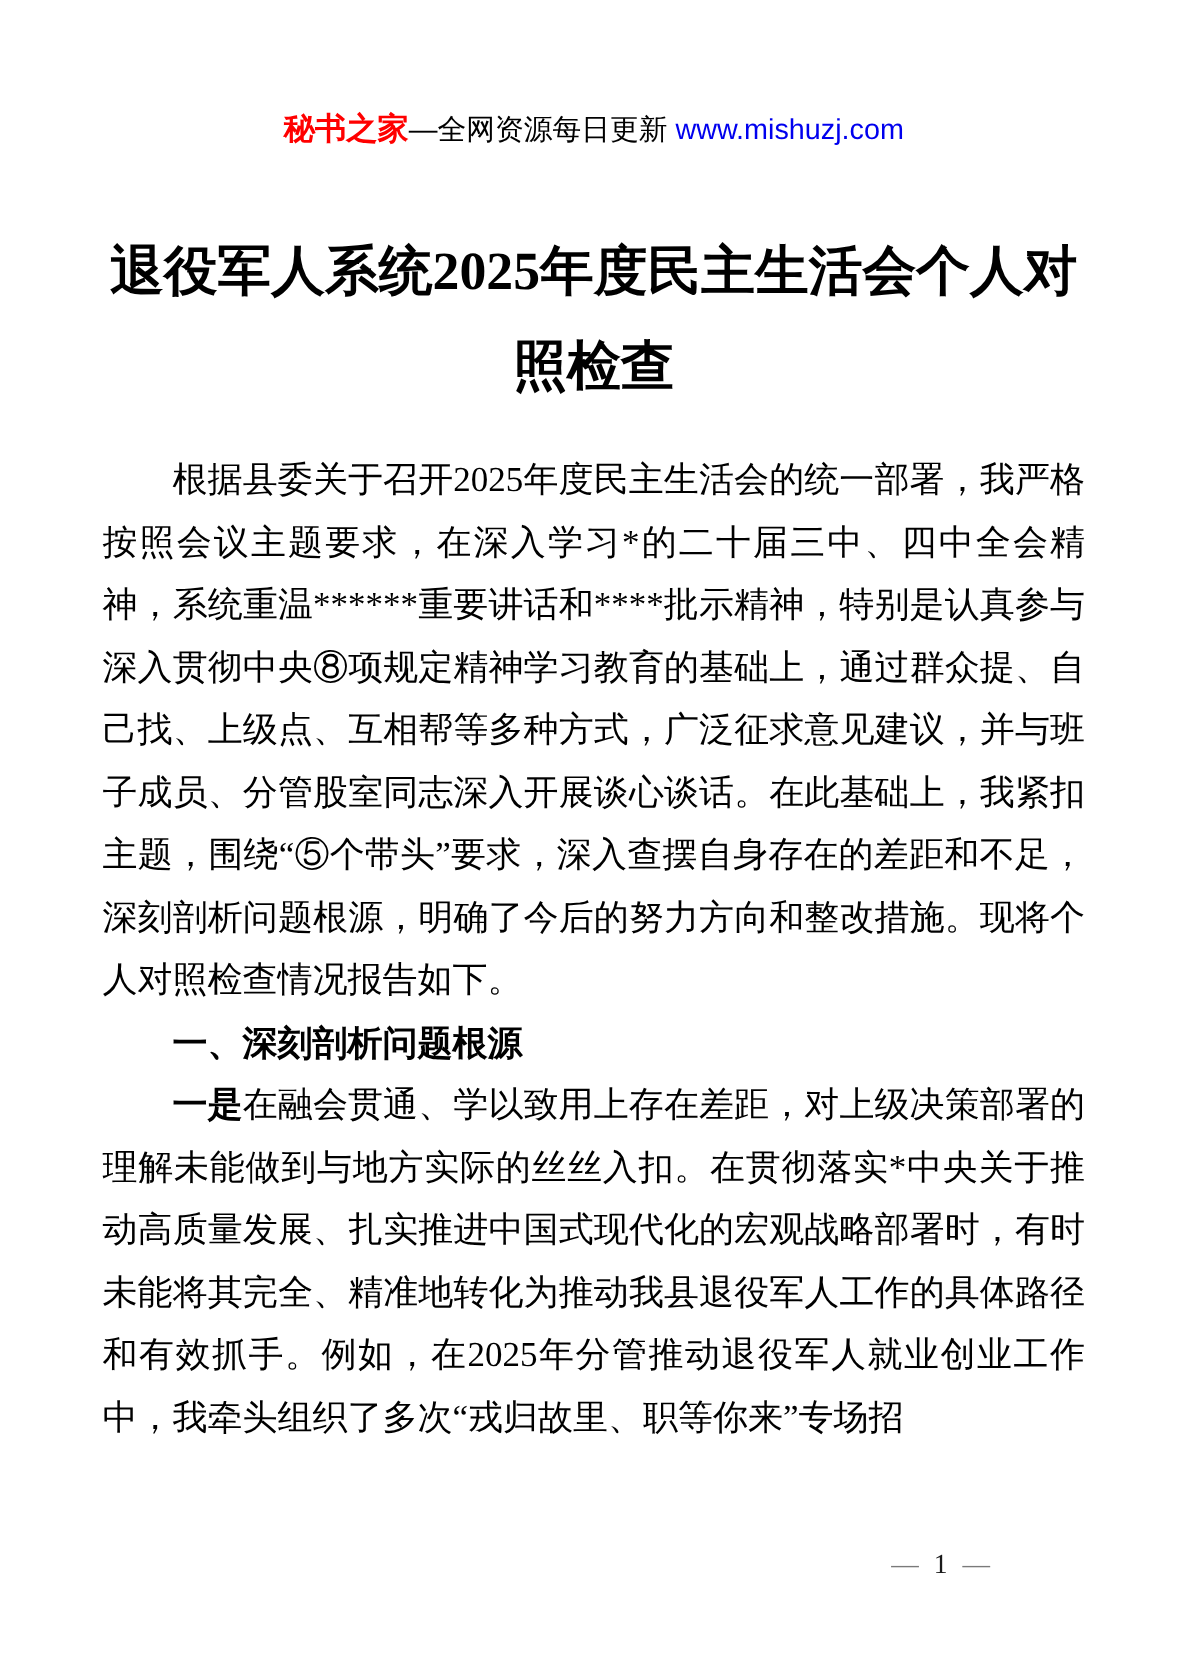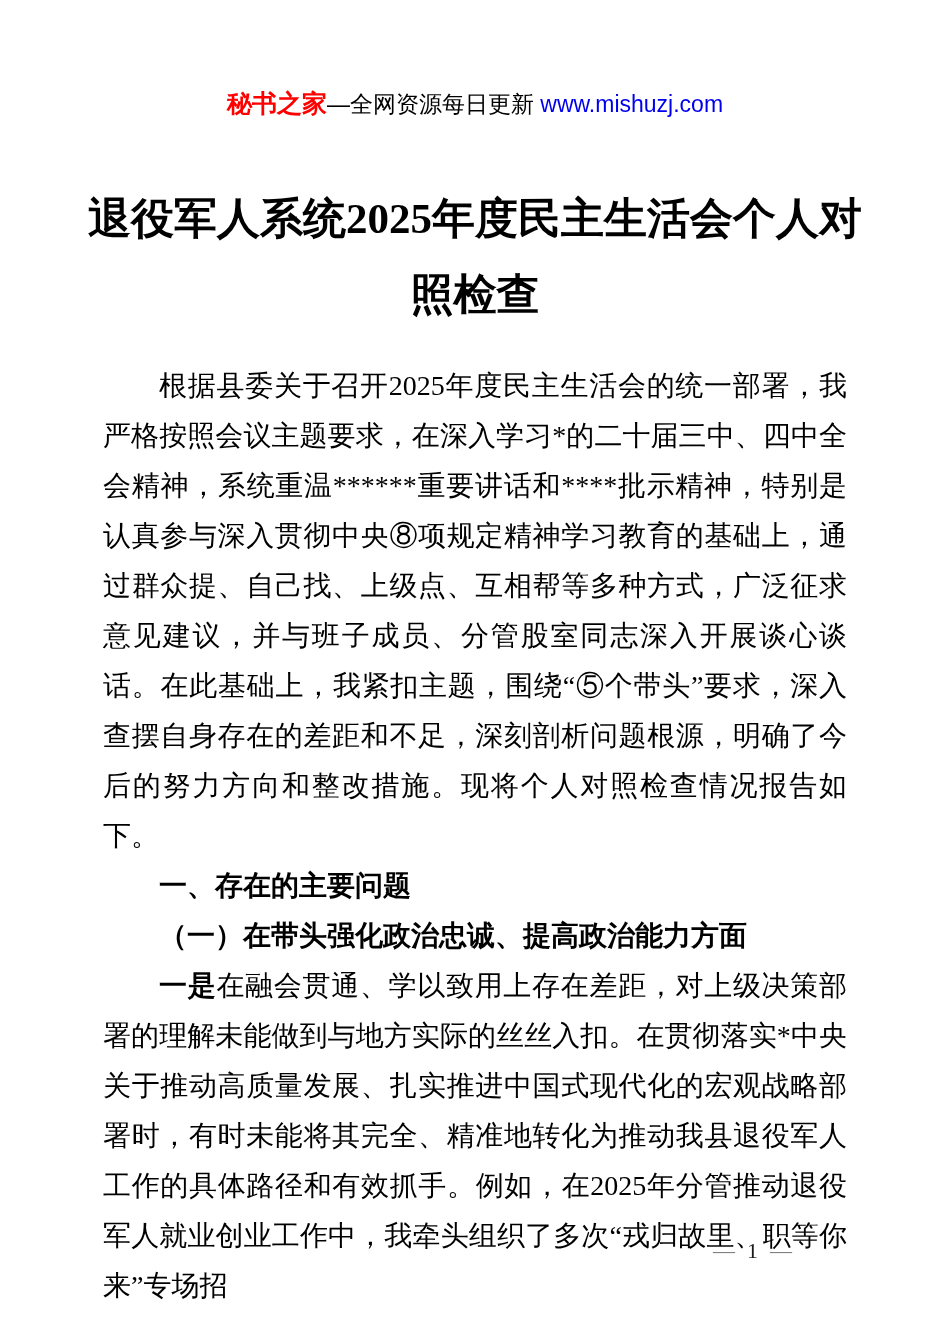--- a/index.html
+++ b/index.html
@@ -45,21 +45,21 @@
     margin: 62px auto 0 auto;
     text-align: center;
     font-size: 43px;
     line-height: 76px;
     font-weight: 700;
     font-family: "Liberation Serif", "DejaVu Serif", serif;
   }
   
   .doc-body {
     margin-top: 28px;
-    padding: 0 103px;
+    padding: 0 82px;
     font-size: 28px;
     line-height: 50px;
     text-align: justify;
   }
   .doc-body p {
     margin: 0;
     text-indent: 2em;
   }
   .heading-1 {
     font-weight: 700;
@@ -97,22 +97,21 @@
 <div class="page">
 
   <div class="doc-header">
     <span class="brand">秘书之家</span><span class="tagline">—全网资源每日更新 </span><span class="site-link">www.mishuzj.com</span>
   </div>
 
   <h1 class="doc-title">退役军人系统2025年度民主生活会个人对照检查</h1>
 
   <div class="doc-body">
     <p>根据县委关于召开2025年度民主生活会的统一部署，我严格按照会议主题要求，在深入学习*的二十届三中、四中全会精神，系统重温******重要讲话和****批示精神，特别是认真参与深入贯彻中央⑧项规定精神学习教育的基础上，通过群众提、自己找、上级点、互相帮等多种方式，广泛征求意见建议，并与班子成员、分管股室同志深入开展谈心谈话。在此基础上，我紧扣主题，围绕“⑤个带头”要求，深入查摆自身存在的差距和不足，深刻剖析问题根源，明确了今后的努力方向和整改措施。现将个人对照检查情况报告如下。</p>
-    <p class="heading-1">一、存在的主要问题</p>
-    <p class="heading-2">（一）在带头强化政治忠诚、提高政治能力方面</p>
+    <p class="heading-1">一、深刻剖析问题根源</p>
     <p><span class="lead-bold">一是</span><span>在融会贯通、学以致用上存在差距，对上级决策部署的理解未能做到与地方实际的丝丝入扣。在贯彻落实*中央关于推动高质量发展、扎实推进中国式现代化的宏观战略部署时，有时未能将其完全、精准地转化为推动我县退役军人工作的具体路径和有效抓手。例如，在2025年分管推动退役军人就业创业工作中，我牵头组织了多次“戎归故里、职等你来”专场招</span></p>
   </div>
 
   <div class="page-footer">
     <span class="dash">—</span><span class="num">1</span><span class="dash">—</span>
   </div>
 
 </div>
 
 </body></html>

